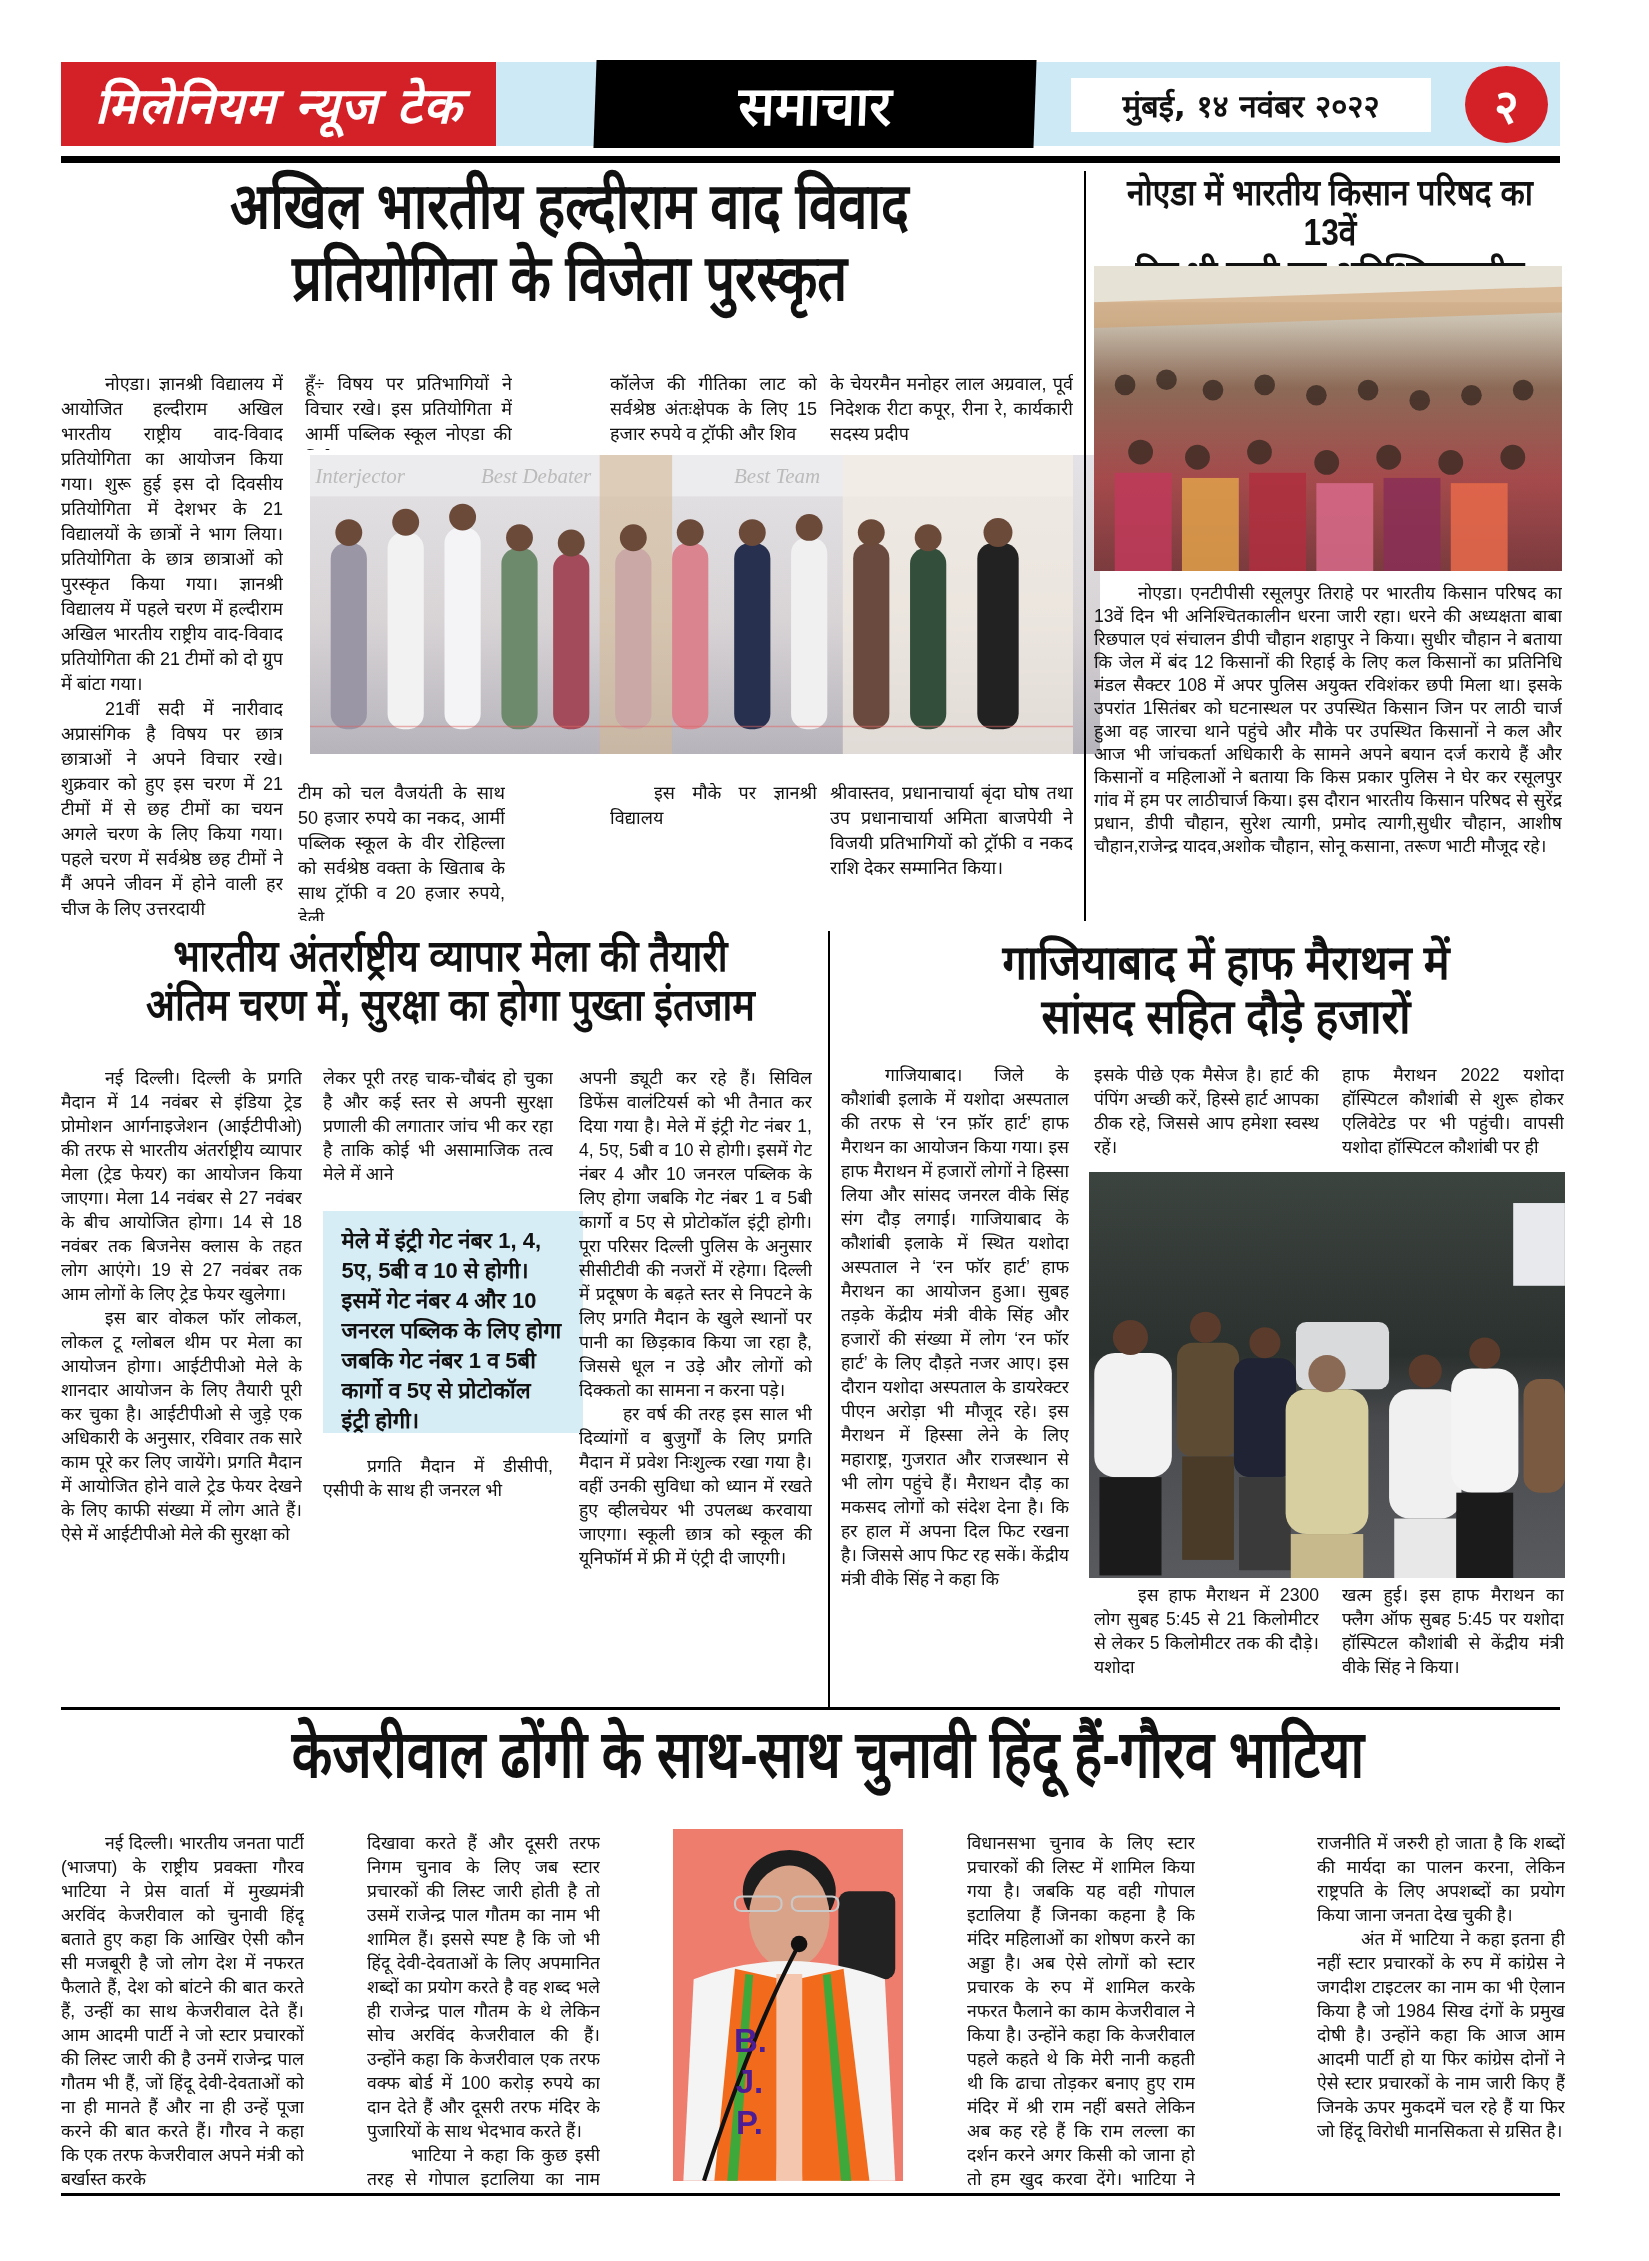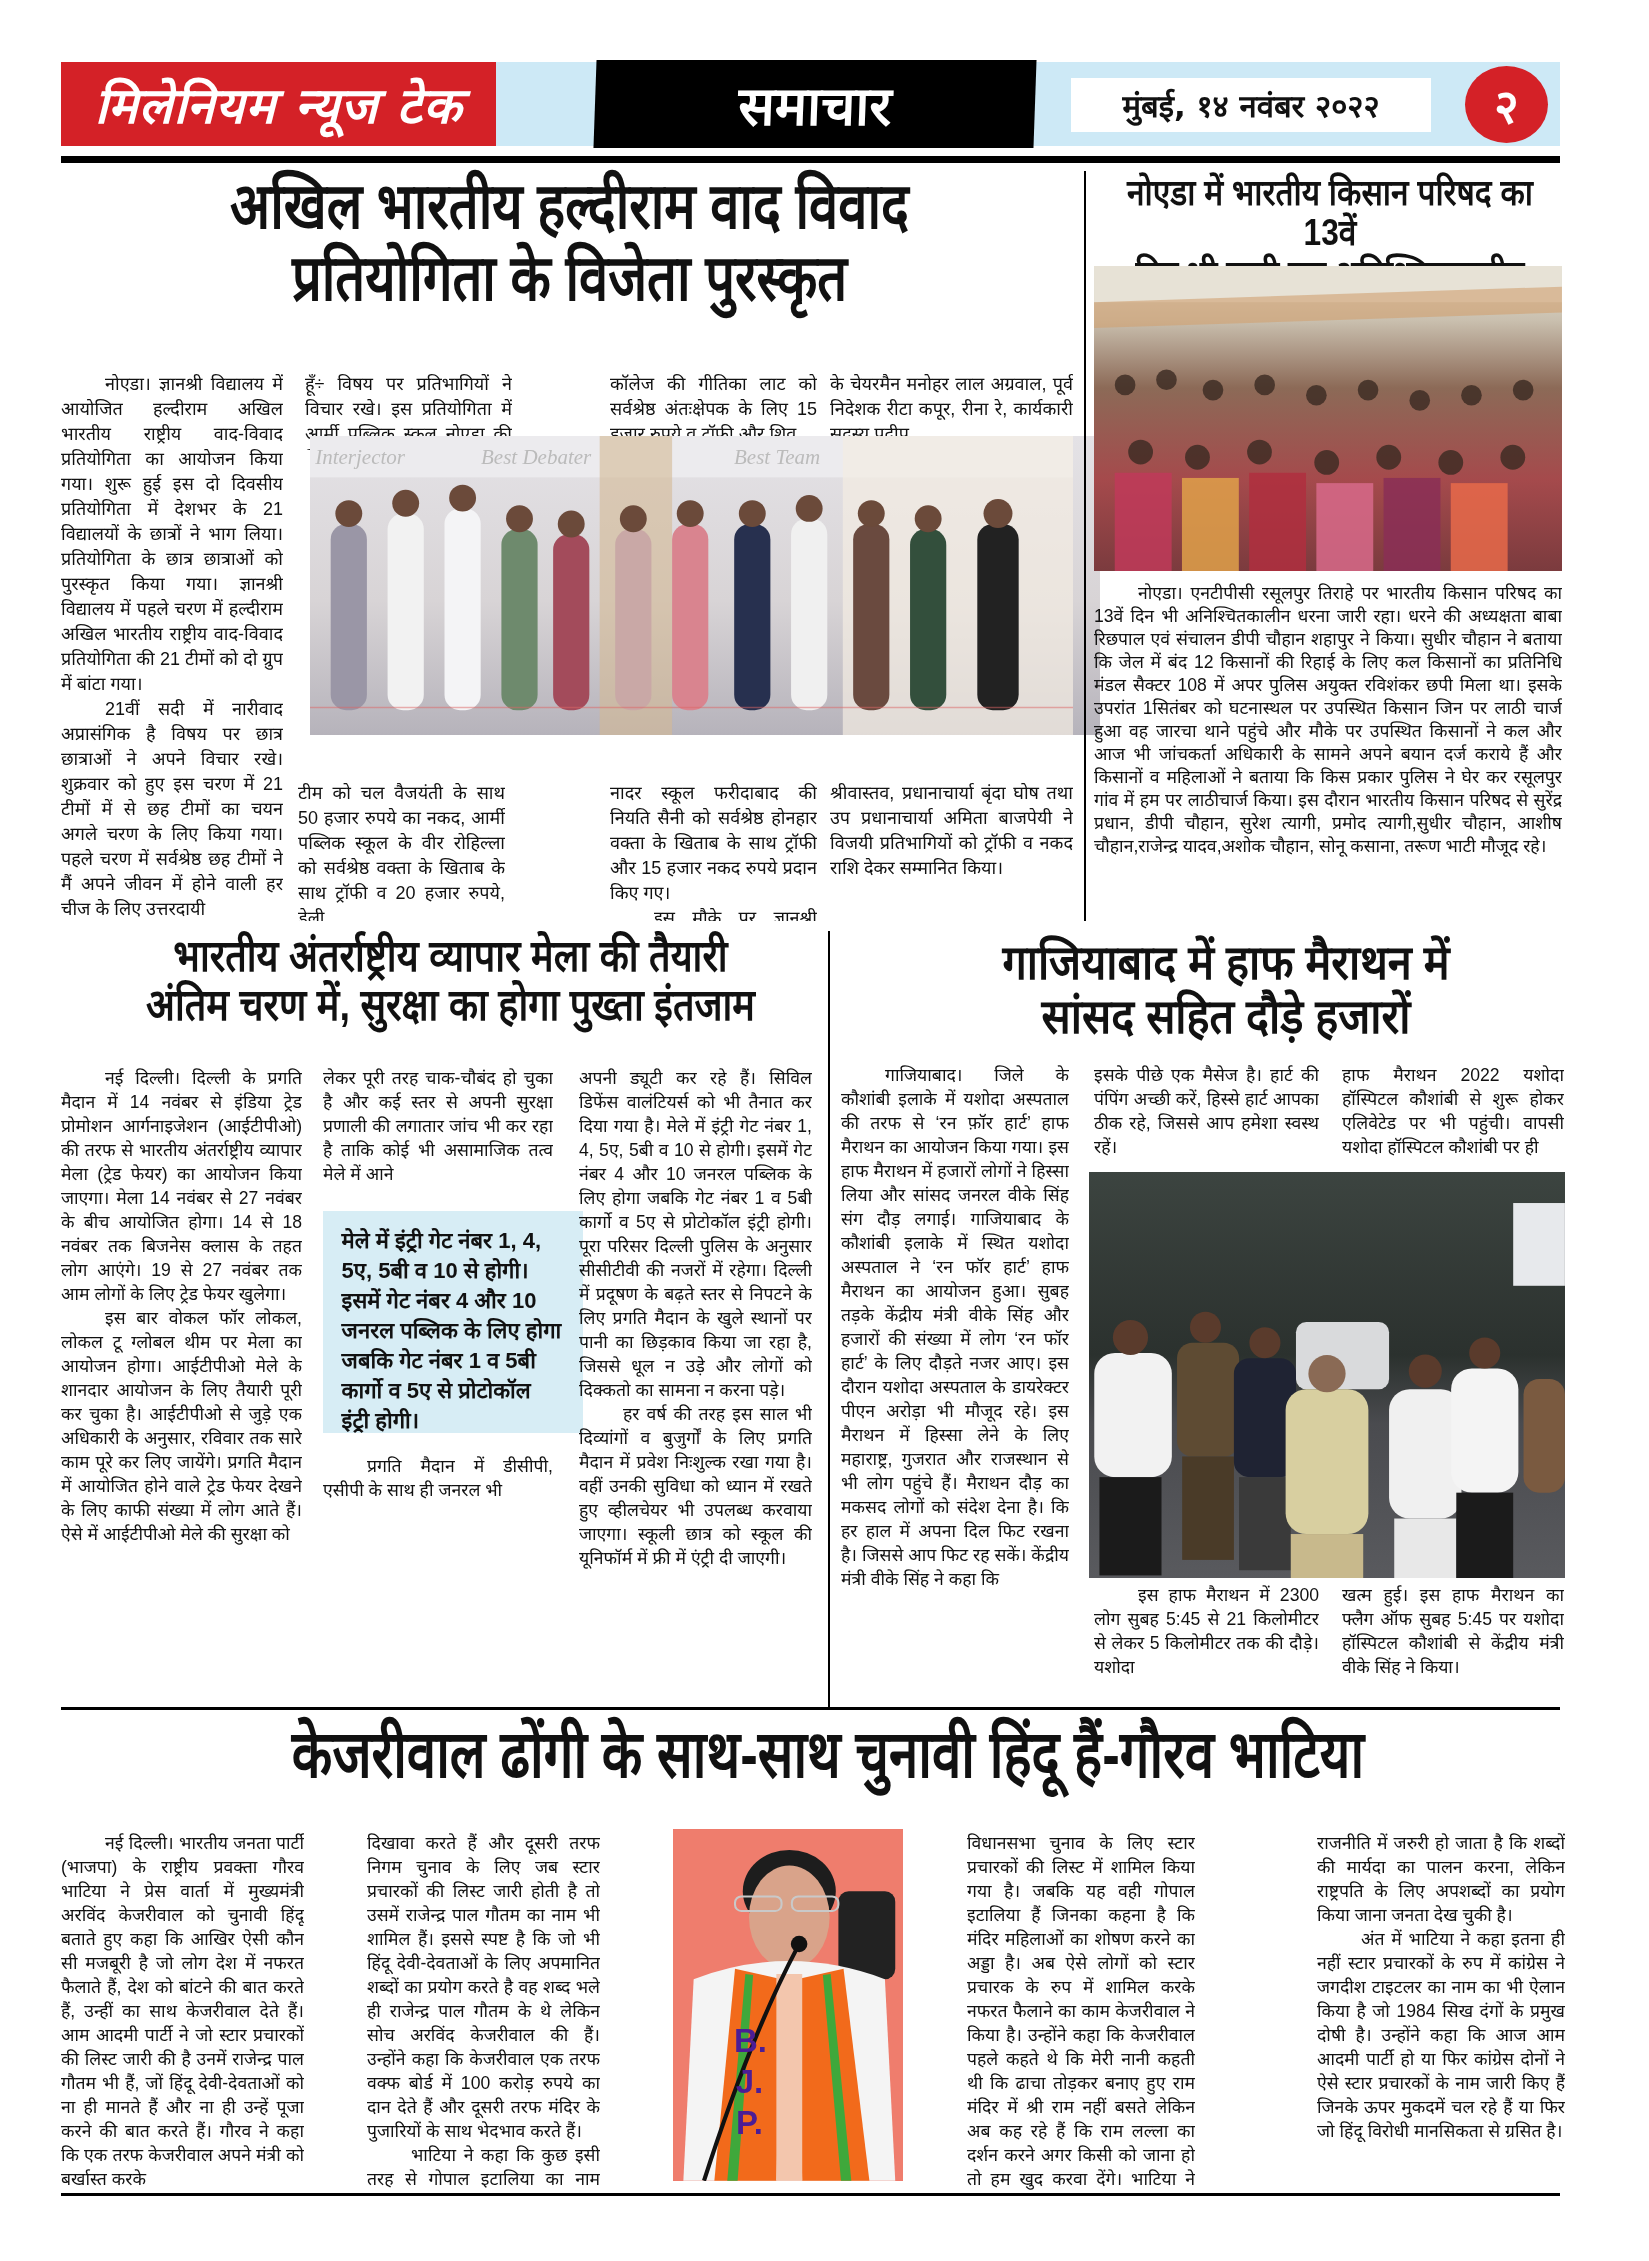--- a/index.html
+++ b/index.html
@@ -38,21 +38,21 @@
 </div>
 
 <div class="abs col" style="left:61px;top:372px;width:222px;height:548px">
   <p class="ind"><span class="dateline">नोएडा।</span> <span>ज्ञानश्री विद्यालय में आयोजित हल्दीराम अखिल भारतीय राष्ट्रीय वाद-विवाद प्रतियोगिता का आयोजन किया गया। शुरू हुई इस दो दिवसीय प्रतियोगिता में देशभर के 21 विद्यालयों के छात्रों ने भाग लिया। प्रतियोगिता के छात्र छात्राओं को पुरस्कृत किया गया। ज्ञानश्री विद्यालय में पहले चरण में हल्दीराम अखिल भारतीय राष्ट्रीय वाद-विवाद प्रतियोगिता की 21 टीमों को दो ग्रुप में बांटा गया।</span></p>
   <p class="ind">21वीं सदी में नारीवाद अप्रासंगिक है विषय पर छात्र छात्राओं ने अपने विचार रखे। शुक्रवार को हुए इस चरण में 21 टीमों में से छह टीमों का चयन अगले चरण के लिए किया गया। पहले चरण में सर्वश्रेष्ठ छह टीमों ने मैं अपने जीवन में होने वाली हर चीज के लिए उत्तरदायी</p>
 </div>
 <div class="abs col" style="left:305px;top:372px;width:207px;height:78px">हूँ÷ विषय पर प्रतिभागियों ने विचार रखे। इस प्रतियोगिता में आर्मी पब्लिक स्कूल नोएडा की विजेता</div>
 <div class="abs col" style="left:610px;top:372px;width:207px;height:78px">कॉलेज की गीतिका लाट को सर्वश्रेष्ठ अंतःक्षेपक के लिए 15 हजार रुपये व ट्रॉफी और शिव</div>
 <div class="abs col" style="left:830px;top:372px;width:243px;height:78px">के चेयरमैन मनोहर लाल अग्रवाल, पूर्व निदेशक रीटा कपूर, रीना रे, कार्यकारी सदस्य प्रदीप</div>
 
-<div class="abs photo" style="left:310px;top:436px;width:790px;height:299px;background:linear-gradient(180deg,#e4e2e6 0%,#d8d4d6 55%,#b6b3bb 100%)">
+<div class="abs photo" style="left:310px;top:455px;width:790px;height:299px;background:linear-gradient(180deg,#e4e2e6 0%,#d8d4d6 55%,#b6b3bb 100%)">
   <svg width="763" height="299" viewBox="0 0 1475 578">
     <rect x="0" y="0" width="1475" height="80" fill="#ecebee"></rect>
     <rect x="560" y="0" width="140" height="578" fill="#d4b995" opacity=".6"></rect>
     <rect x="1030" y="0" width="445" height="578" fill="#f3ede2" opacity=".7"></rect>
     <g fill="#8d8a9a">
       <rect x="40" y="170" width="70" height="360" rx="30" fill="#9a96a6"></rect>
       <rect x="150" y="150" width="70" height="380" rx="30" fill="#f2f2f2"></rect>
       <rect x="260" y="140" width="70" height="390" rx="30" fill="#f4f4f6"></rect>
       <rect x="370" y="180" width="70" height="350" rx="30" fill="#6e8a6d"></rect>
       <rect x="470" y="190" width="70" height="340" rx="30" fill="#a34b5b"></rect>
@@ -80,21 +80,20 @@
     </g>
     <line x1="0" y1="525" x2="1475" y2="525" stroke="#d66" stroke-width="3" opacity=".5"></line>
   </svg>
   <div class="abs caption-overlay" style="left:5.2px;top:9.3px">Interjector</div>
   <div class="abs caption-overlay" style="left:171px;top:9.3px">Best Debater</div>
   <div class="abs caption-overlay" style="left:424px;top:9.3px">Best Team</div>
 </div>
 
 <div class="abs col" style="left:298px;top:781px;width:207px;height:140px">टीम को चल वैजयंती के साथ 50 हजार रुपये का नकद, आर्मी पब्लिक स्कूल के वीर रोहिल्ला को सर्वश्रेष्ठ वक्ता के खिताब के साथ ट्रॉफी व 20 हजार रुपये, डेली</div>
 <div class="abs col" style="left:610px;top:781px;width:207px;height:140px">
-  <p>नादर स्कूल फरीदाबाद की नियति सैनी को सर्वश्रेष्ठ होनहार वक्ता के खिताब के साथ ट्रॉफी और 15 हजार नकद रुपये प्रदान किए गए।</p>
   <p class="ind">इस मौके पर ज्ञानश्री विद्यालय</p>
 </div>
 <div class="abs col" style="left:830px;top:781px;width:243px;height:140px">श्रीवास्तव, प्रधानाचार्या बृंदा घोष तथा उप प्रधानाचार्या अमिता बाजपेयी ने विजयी प्रतिभागियों को ट्रॉफी व नकद राशि देकर सम्मानित किया।</div>
 
 <div class="abs" style="left:1084px;top:171px;width:2.1px;height:750px;background:#000"></div>
 
 <div class="abs headline" style="left:1092px;top:173px;width:476px;font-size:36px;transform:scaleX(.88)">
   <div>नोएडा में भारतीय किसान परिषद का 13वें</div>
   <div>दिन भी जारी रहा अनिश्चितकालीन धरना</div>
 </div>

